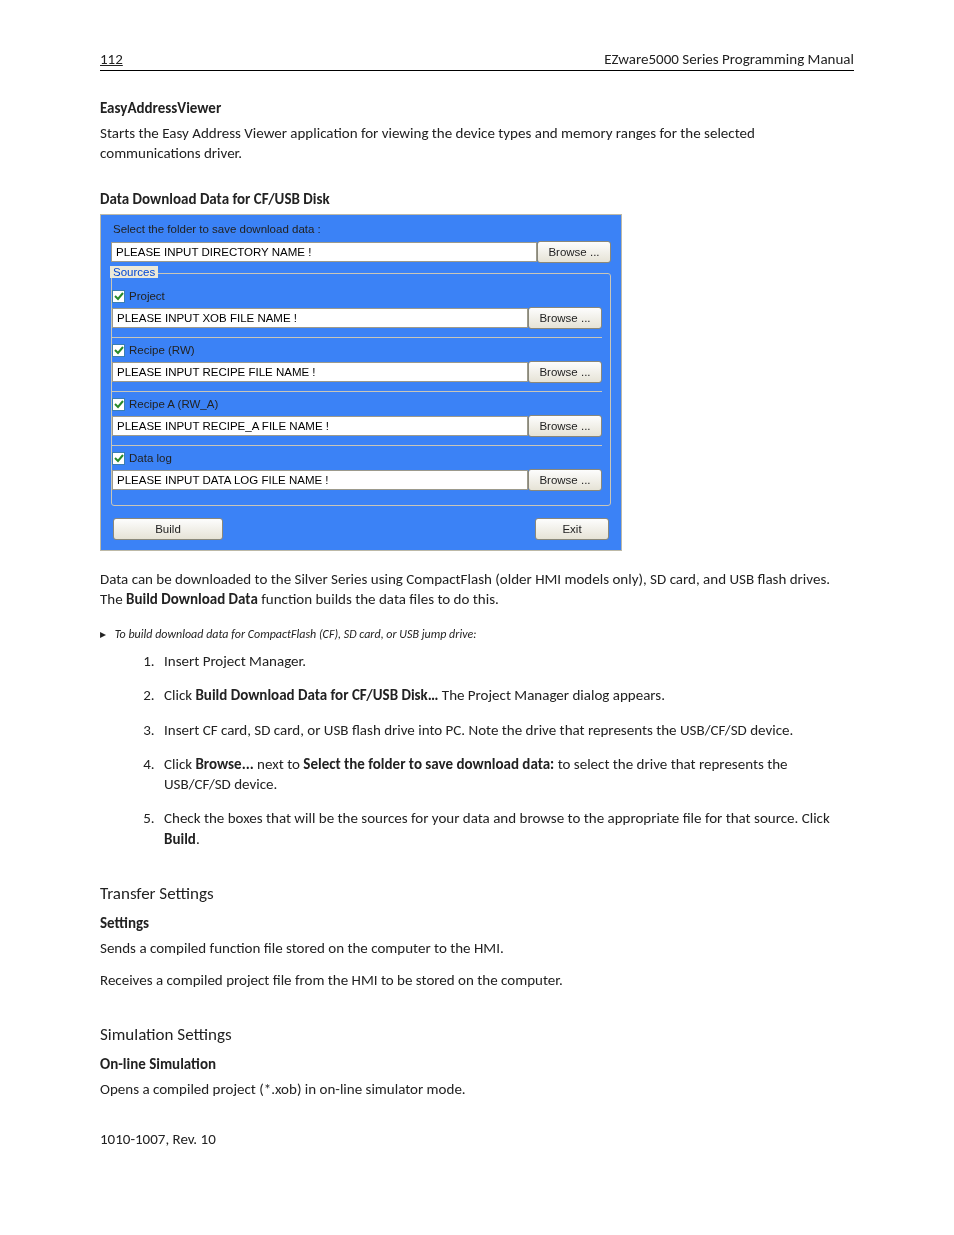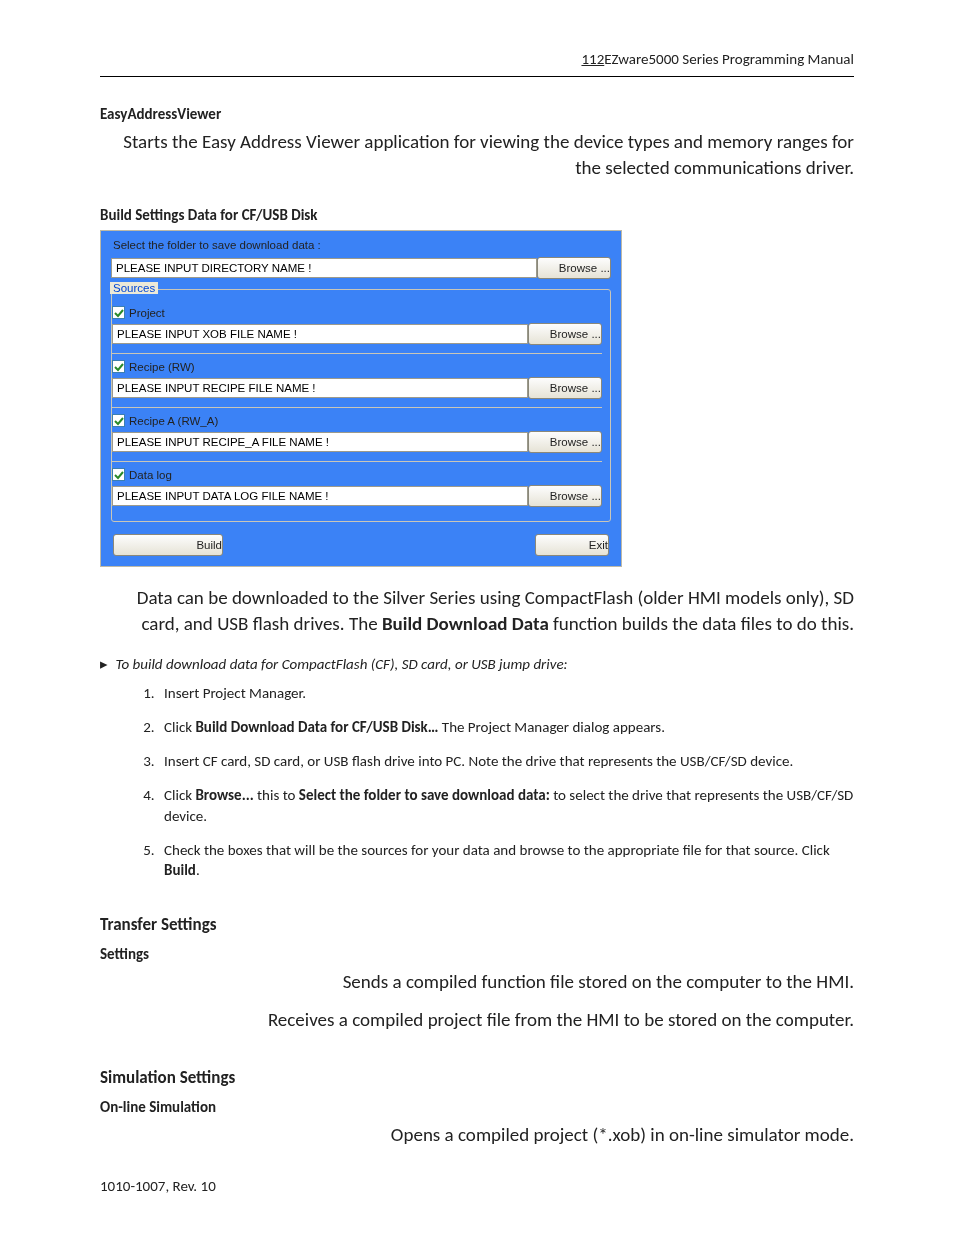--- a/index.html
+++ b/index.html
@@ -8,45 +8,44 @@
     background: #fff;
     font-family: Calibri, "Segoe UI", Arial, sans-serif;
     color: #222;
     width: 954px;
   }
   .page {
     padding: 50px 100px 60px 100px;
   }
   .header-row {
     display: flex;
-    justify-content: flex-end;
+    justify-content: space-between;
     font-size: 15px;
     border-bottom: 1px solid #000;
-    padding-bottom: 8px;
+    padding-bottom: 2px;
     margin-bottom: 28px;
   }
   .header-row .left { text-decoration: underline; }
   h3.sub {
     font-size: 15px;
     font-weight: 700;
     margin: 18px 0 6px 0;
   }
   h2.section {
     font-size: 17px;
-    font-weight: 700;
+    font-weight: 400;
     margin: 34px 0 8px 0;
   }
   p.body {
-    font-size: 19px;
+    font-size: 15px;
     margin: 4px 0 12px 0;
     line-height: 1.35;
-    text-align: right;
   }
   .instr-line {
-    font-size: 15px;
+    font-size: 12px;
     font-style: italic;
     margin: 18px 0 10px 0;
   }
   .instr-line .arrow {
     font-style: normal;
     display: inline-block;
     width: 12px;
   }
   ol.steps {
     margin: 6px 0 0 0;
@@ -92,21 +91,21 @@
     font-size: 11.5px;
     color: #000;
   }
   .dlg-btn {
     width: 74px;
     height: 22px;
     background: linear-gradient(#fdfdfd,#e6e3d6);
     border: 1px solid #8a887a;
     border-radius: 3px;
     font-size: 11.5px;
-    text-align: right;
+    text-align: center;
     line-height: 20px;
     cursor: pointer;
     box-sizing: border-box;
   }
   .dlg-fieldset {
     border: 1px solid #c9c6b8;
     border-radius: 3px;
     margin: 10px 0 0 0;
     padding: 4px 8px 10px 0;
     position: relative;
@@ -156,21 +155,21 @@
 <div class="page">
 
   <div class="header-row">
     <span class="left">112</span>
     <span>EZware5000 Series Programming Manual</span>
   </div>
 
   <h3 class="sub">EasyAddressViewer</h3>
   <p class="body">Starts the Easy Address Viewer application for viewing the device types and memory ranges for the selected communications driver.</p>
 
-  <h3 class="sub" style="margin-top:26px">Build Settings Data for CF/USB Disk</h3>
+  <h3 class="sub" style="margin-top:26px">Data Download Data for CF/USB Disk</h3>
 
   <div class="dialog">
     <div class="dlg-label">Select the folder to save download data  :</div>
     <div class="dlg-row">
       <div class="dlg-input">PLEASE INPUT DIRECTORY NAME !</div>
       <div class="dlg-btn">Browse ...</div>
     </div>
 
     <div class="dlg-fieldset">
       <span class="dlg-legend">Sources</span>
@@ -249,21 +248,21 @@
     <span>To build download data for CompactFlash (CF), SD card, or USB jump drive:</span>
   </div>
 
   <ol class="steps">
     <li>Insert Project Manager.</li>
     <li>
       <span>Click </span><b>Build Download Data for CF/USB Disk…</b><span> The Project Manager dialog appears.</span>
     </li>
     <li>Insert CF card, SD card, or USB flash drive into PC. Note the drive that represents the USB/CF/SD device.</li>
     <li>
-      <span>Click </span><b>Browse...</b><span> this to </span><b>Select the folder to save download data:</b><span> to select the drive that represents the USB/CF/SD device.</span>
+      <span>Click </span><b>Browse...</b><span> next to </span><b>Select the folder to save download data:</b><span> to select the drive that represents the USB/CF/SD device.</span>
     </li>
     <li>
       <span>Check the boxes that will be the sources for your data and browse to the appropriate file for that source. Click </span><b>Build</b><span>.</span>
     </li>
   </ol>
 
   <h2 class="section">Transfer Settings</h2>
 
   <h3 class="sub" style="margin-top:10px">Settings</h3>
   <p class="body">Sends a compiled function file stored on the computer to the HMI.</p>

